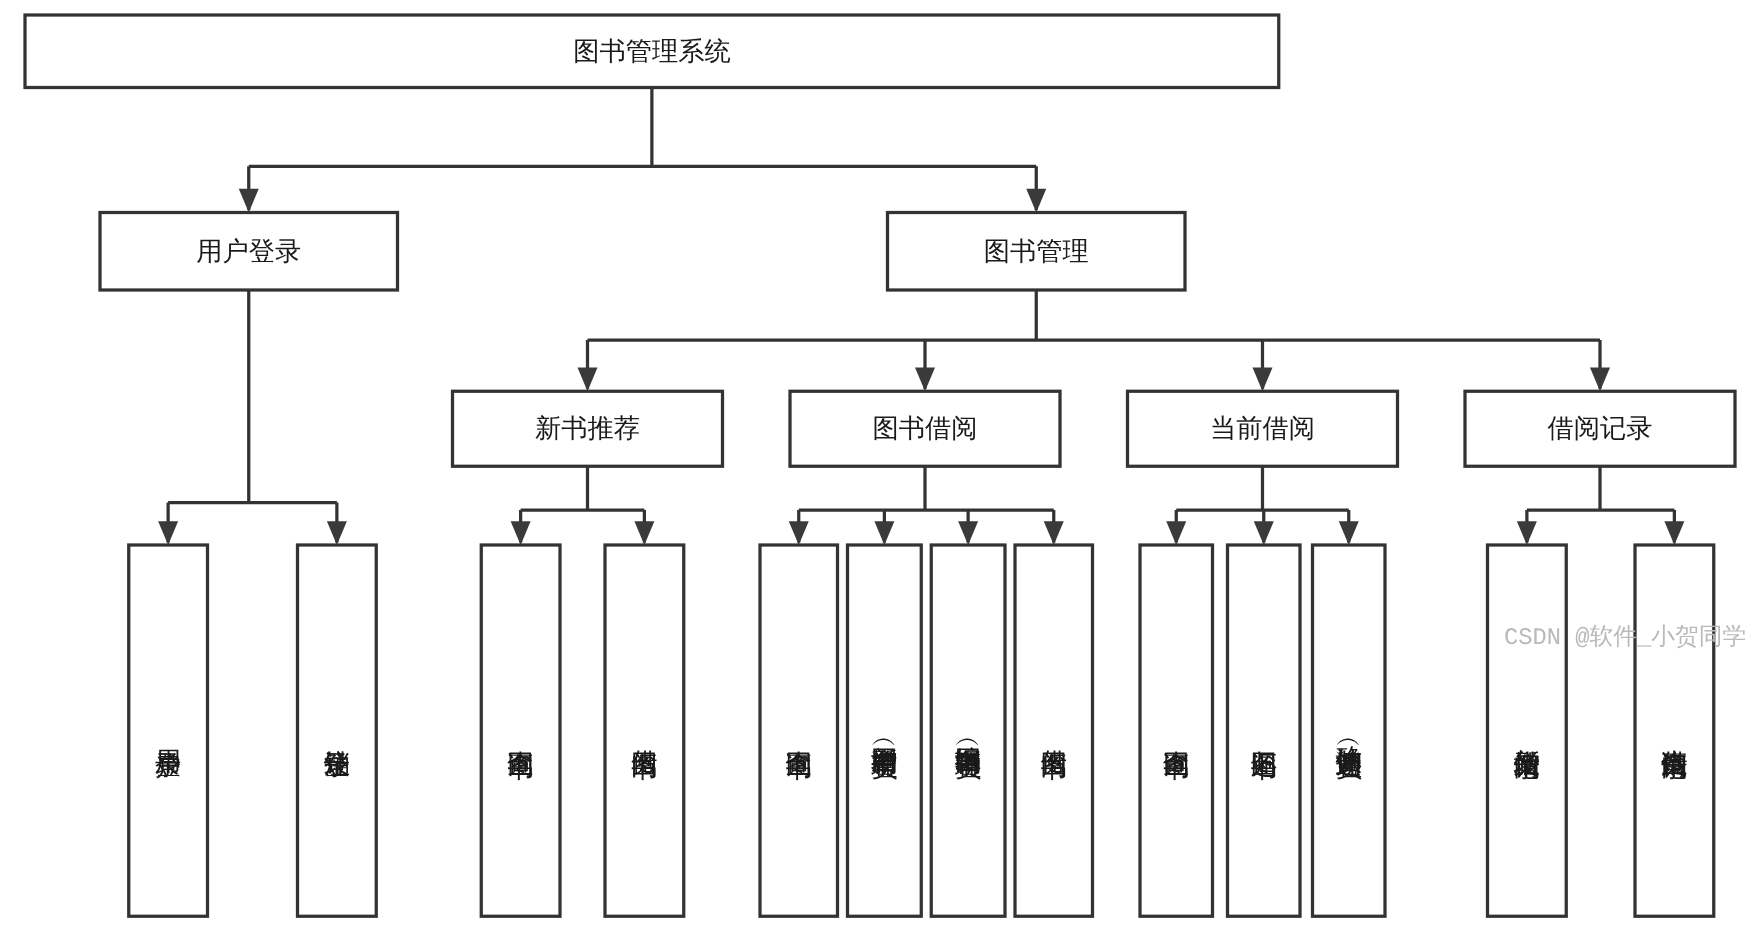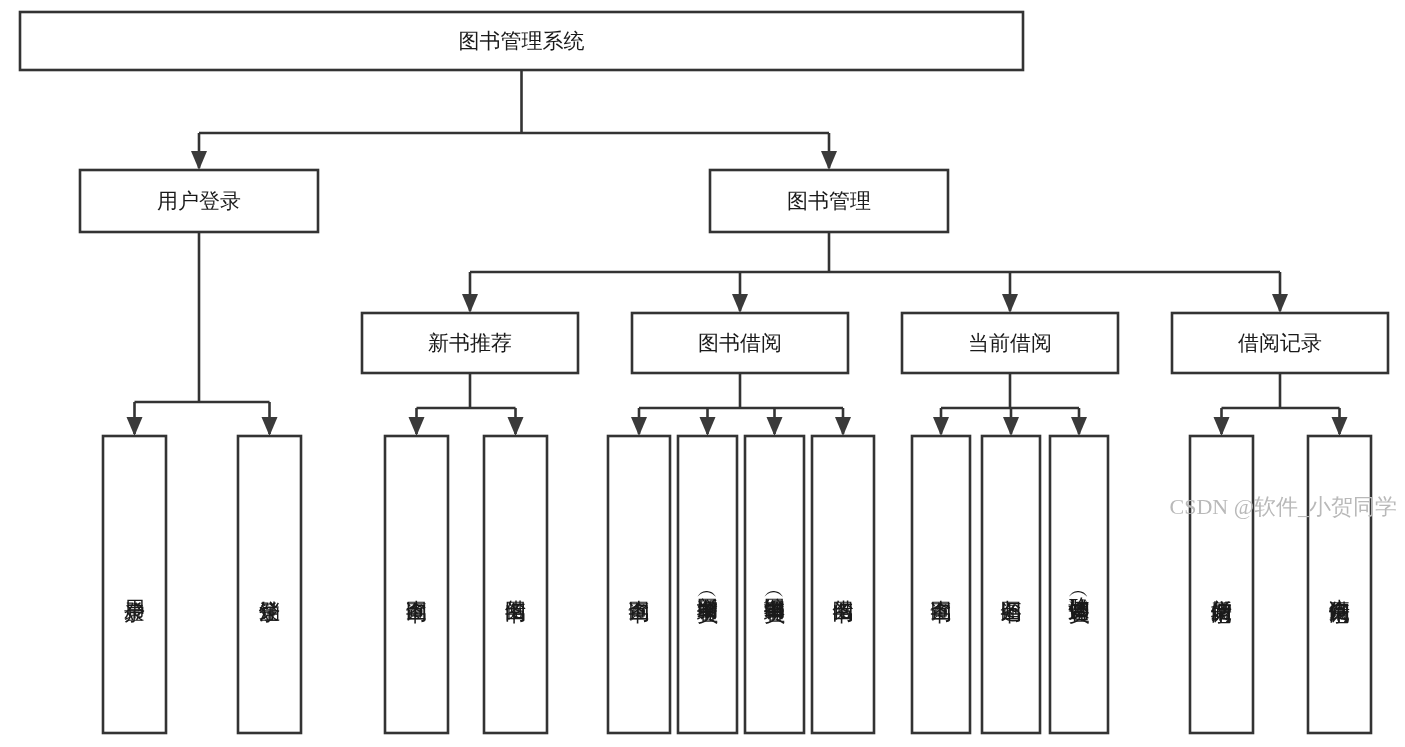--- a/index.html
+++ b/index.html
@@ -63,22 +63,22 @@
     font-size: 21px;
     color: #1a1a1a;
     line-height: 1.15;
     letter-spacing: 1px;
     white-space: nowrap;
   }
   #watermark {
     position: absolute;
     right: 8px;
     bottom: 8px;
-    font-family: Liberation Serif, serif;
-    font-size: 22px;
+    font-family: Liberation Mono, monospace;
+    font-size: 19px;
     color: #b9b9b9;
     white-space: nowrap;
     user-select: none;
   }
 </style>
 </head>
 <body>
 
 <div id="diagram-root">
 

